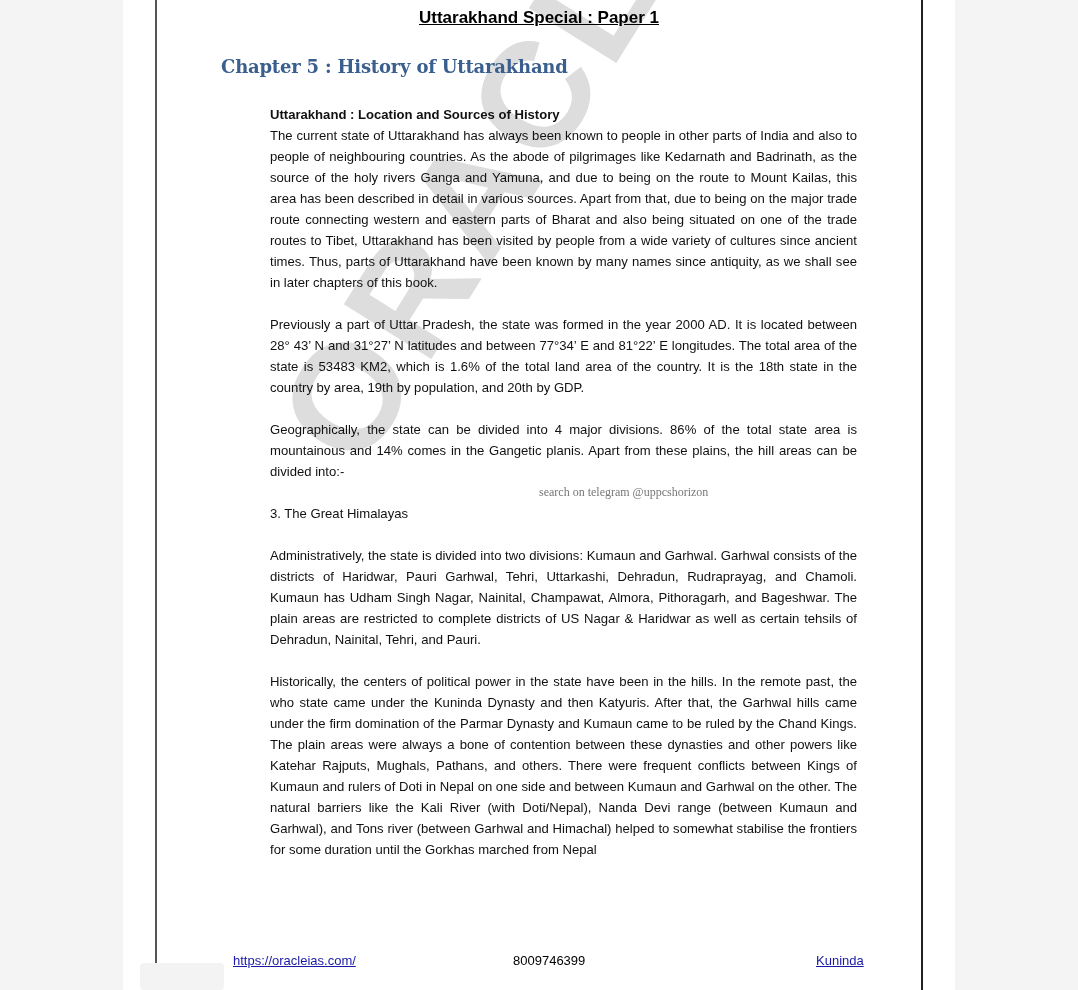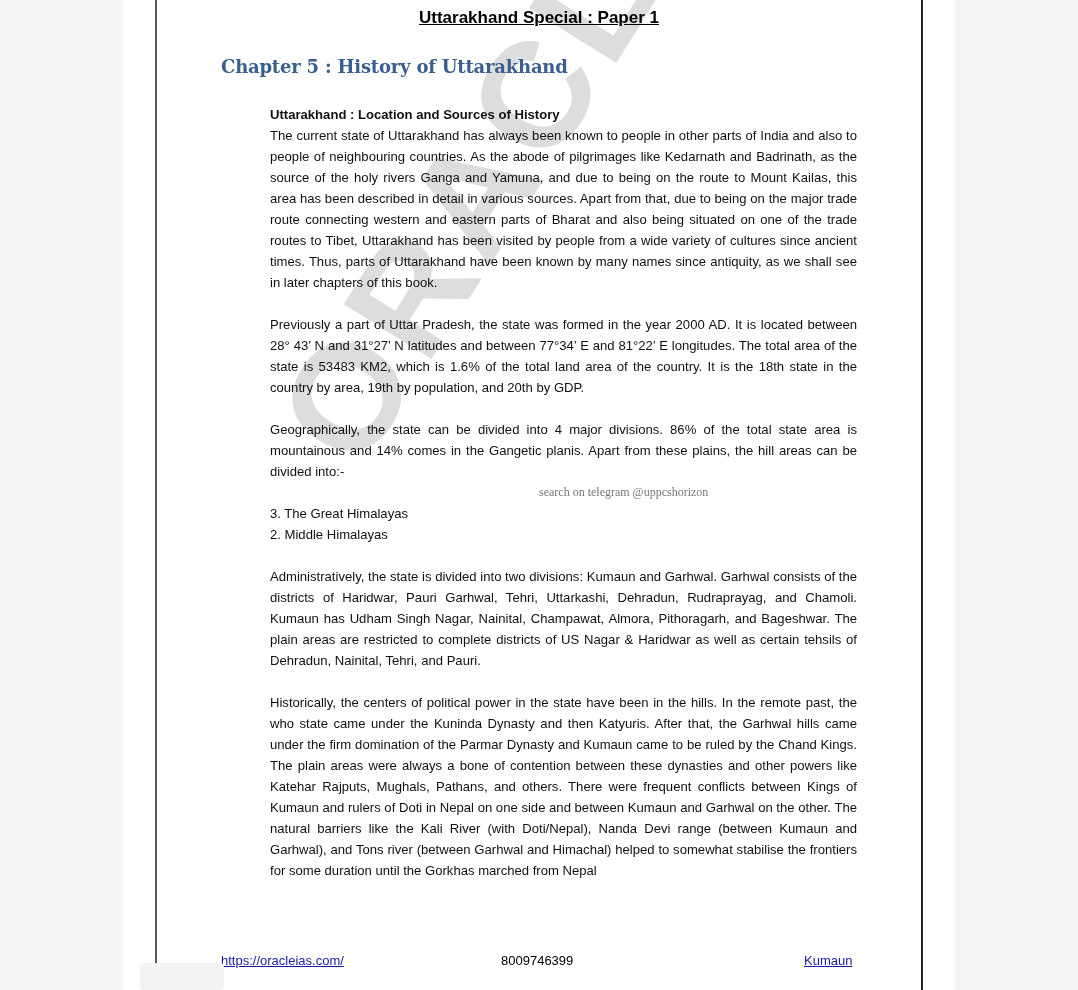--- a/index.html
+++ b/index.html
@@ -116,20 +116,21 @@
       left: 0; top: 0; width: 832px; height: 990px;
       overflow: hidden;
       pointer-events: none;
     }
     .footer {
       position: absolute;
       top: 953px;
       font-family: "Liberation Sans", sans-serif;
       font-size: 13px;
       color: #000;
+      margin-left: 12px;
     }
     .footer a {
       color: #1a1aa6;
       text-decoration: underline;
     }
     .footer-left { left: 98px; }
     .footer-center { left: 378px; }
     .footer-right { left: 681px; }
   </style>
 </head>
@@ -148,30 +149,29 @@
 
     <div class="chapter-title">Chapter 5 : History of Uttarakhand</div>
 
     <div class="body">
       <div class="sub">Uttarakhand : Location and Sources of History</div>
       <p>The current state of Uttarakhand has always been known to people in other parts of India and also to people of neighbouring countries. As the abode of pilgrimages like Kedarnath and Badrinath, as the source of the holy rivers Ganga and Yamuna, and due to being on the route to Mount Kailas, this area has been described in detail in various sources. Apart from that, due to being on the major trade route connecting western and eastern parts of Bharat and also being situated on one of the trade routes to Tibet, Uttarakhand has been visited by people from a wide variety of cultures since ancient times. Thus, parts of Uttarakhand have been known by many names since antiquity, as we shall see in later chapters of this book.</p>
       <p>Previously a part of Uttar Pradesh, the state was formed in the year 2000 AD. It is located between 28° 43’ N and 31°27’ N latitudes and between 77°34’ E and 81°22’ E longitudes. The total area of the state is 53483 KM2, which is 1.6% of the total land area of the country. It is the 18th state in the country by area, 19th by population, and 20th by GDP.</p>
       <p>Geographically, the state can be divided into 4 major divisions. 86% of the total state area is mountainous and 14% comes in the Gangetic planis. Apart from these plains, the hill areas can be divided into:-</p>
       <div class="list">
         <div class="list-item">3. The Great Himalayas</div>
-        <div class="list-item">2. Middle Himalayas</div>
       </div>
       <p>Administratively, the state is divided into two divisions: Kumaun and Garhwal. Garhwal consists of the districts of Haridwar, Pauri Garhwal, Tehri, Uttarkashi, Dehradun, Rudraprayag, and Chamoli. Kumaun has Udham Singh Nagar, Nainital, Champawat, Almora, Pithoragarh, and Bageshwar. The plain areas are restricted to complete districts of US Nagar &amp; Haridwar as well as certain tehsils of Dehradun, Nainital, Tehri, and Pauri.</p>
       <p>Historically, the centers of political power in the state have been in the hills. In the remote past, the who state came under the Kuninda Dynasty and then Katyuris. After that, the Garhwal hills came under the firm domination of the Parmar Dynasty and Kumaun came to be ruled by the Chand Kings. The plain areas were always a bone of contention between these dynasties and other powers like Katehar Rajputs, Mughals, Pathans, and others. There were frequent conflicts between Kings of Kumaun and rulers of Doti in Nepal on one side and between Kumaun and Garhwal on the other. The natural barriers like the Kali River (with Doti/Nepal), Nanda Devi range (between Kumaun and Garhwal), and Tons river (between Garhwal and Himachal) helped to somewhat stabilise the frontiers for some duration until the Gorkhas marched from Nepal</p>
     </div>
 
     <div class="telegram-note">search on telegram @uppcshorizon</div>
 
     <div class="footer footer-left">
       <a>https://oracleias.com/</a>
     </div>
     <div class="footer footer-center">8009746399</div>
     <div class="footer footer-right">
-      <a>Kumaun</a>
+      <a>Kuninda</a>
     </div>
   </div>
   <div class="thumb-box"></div>
 </div>
 
 </body></html>

